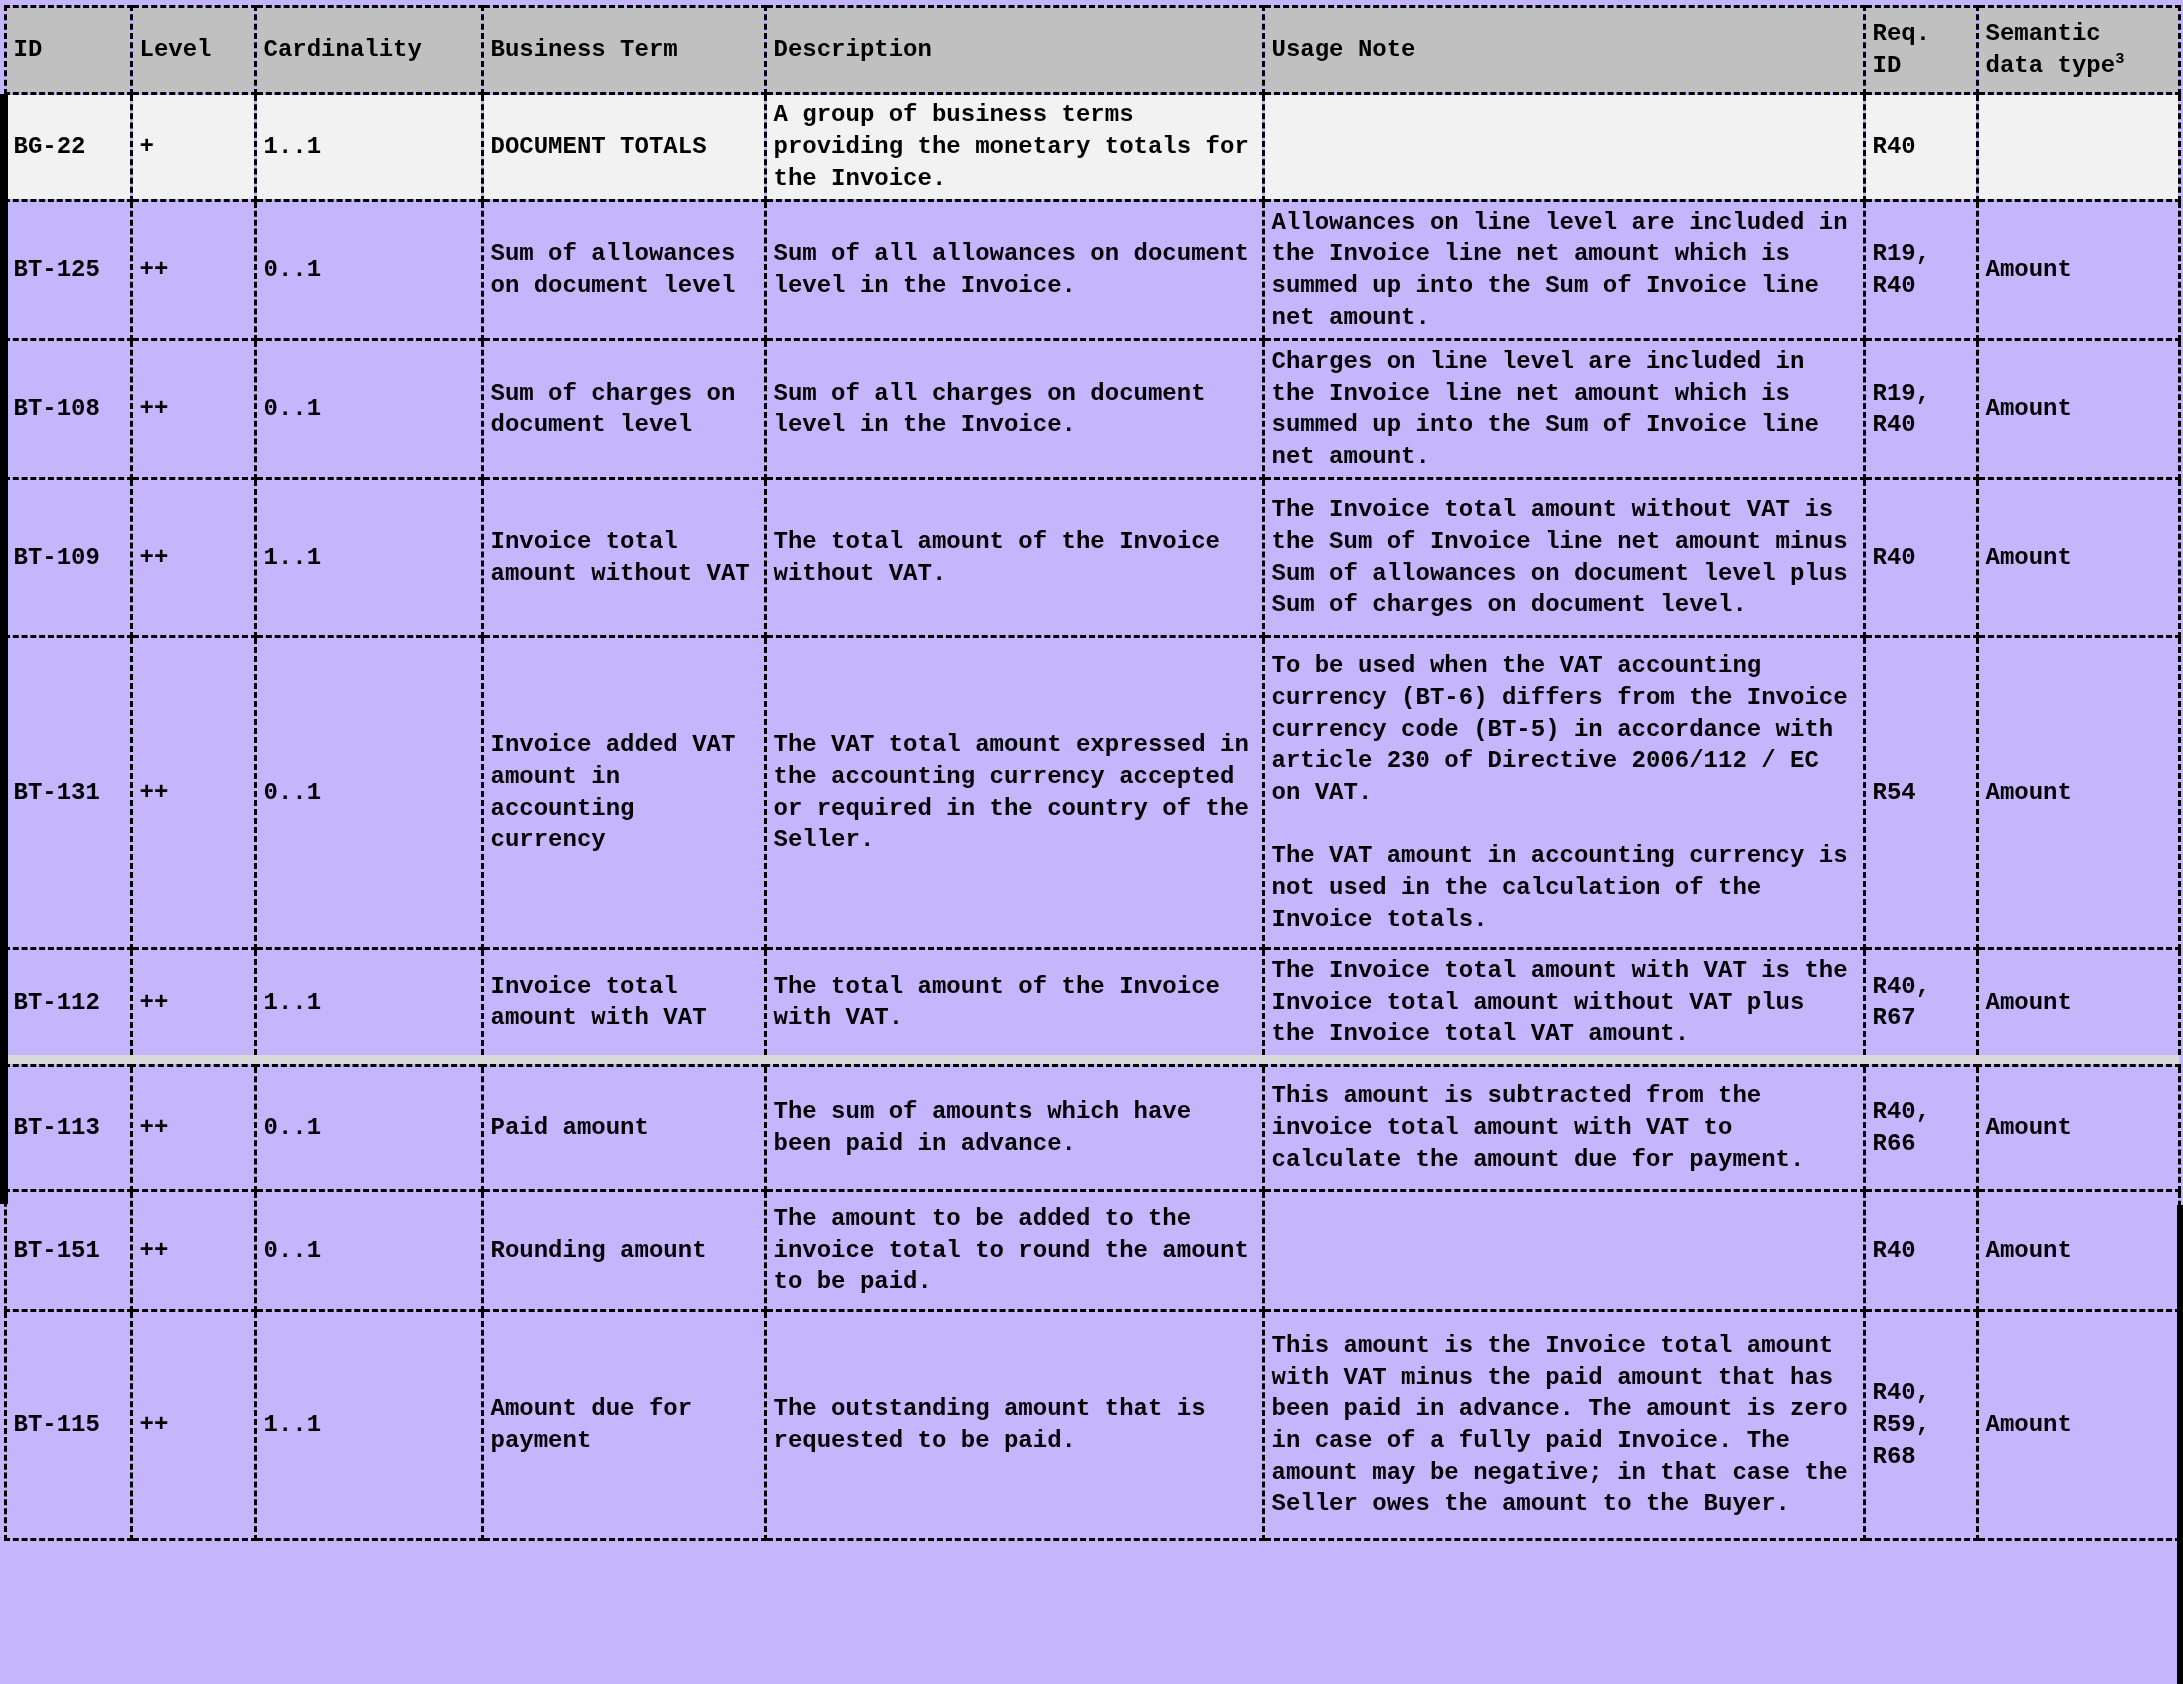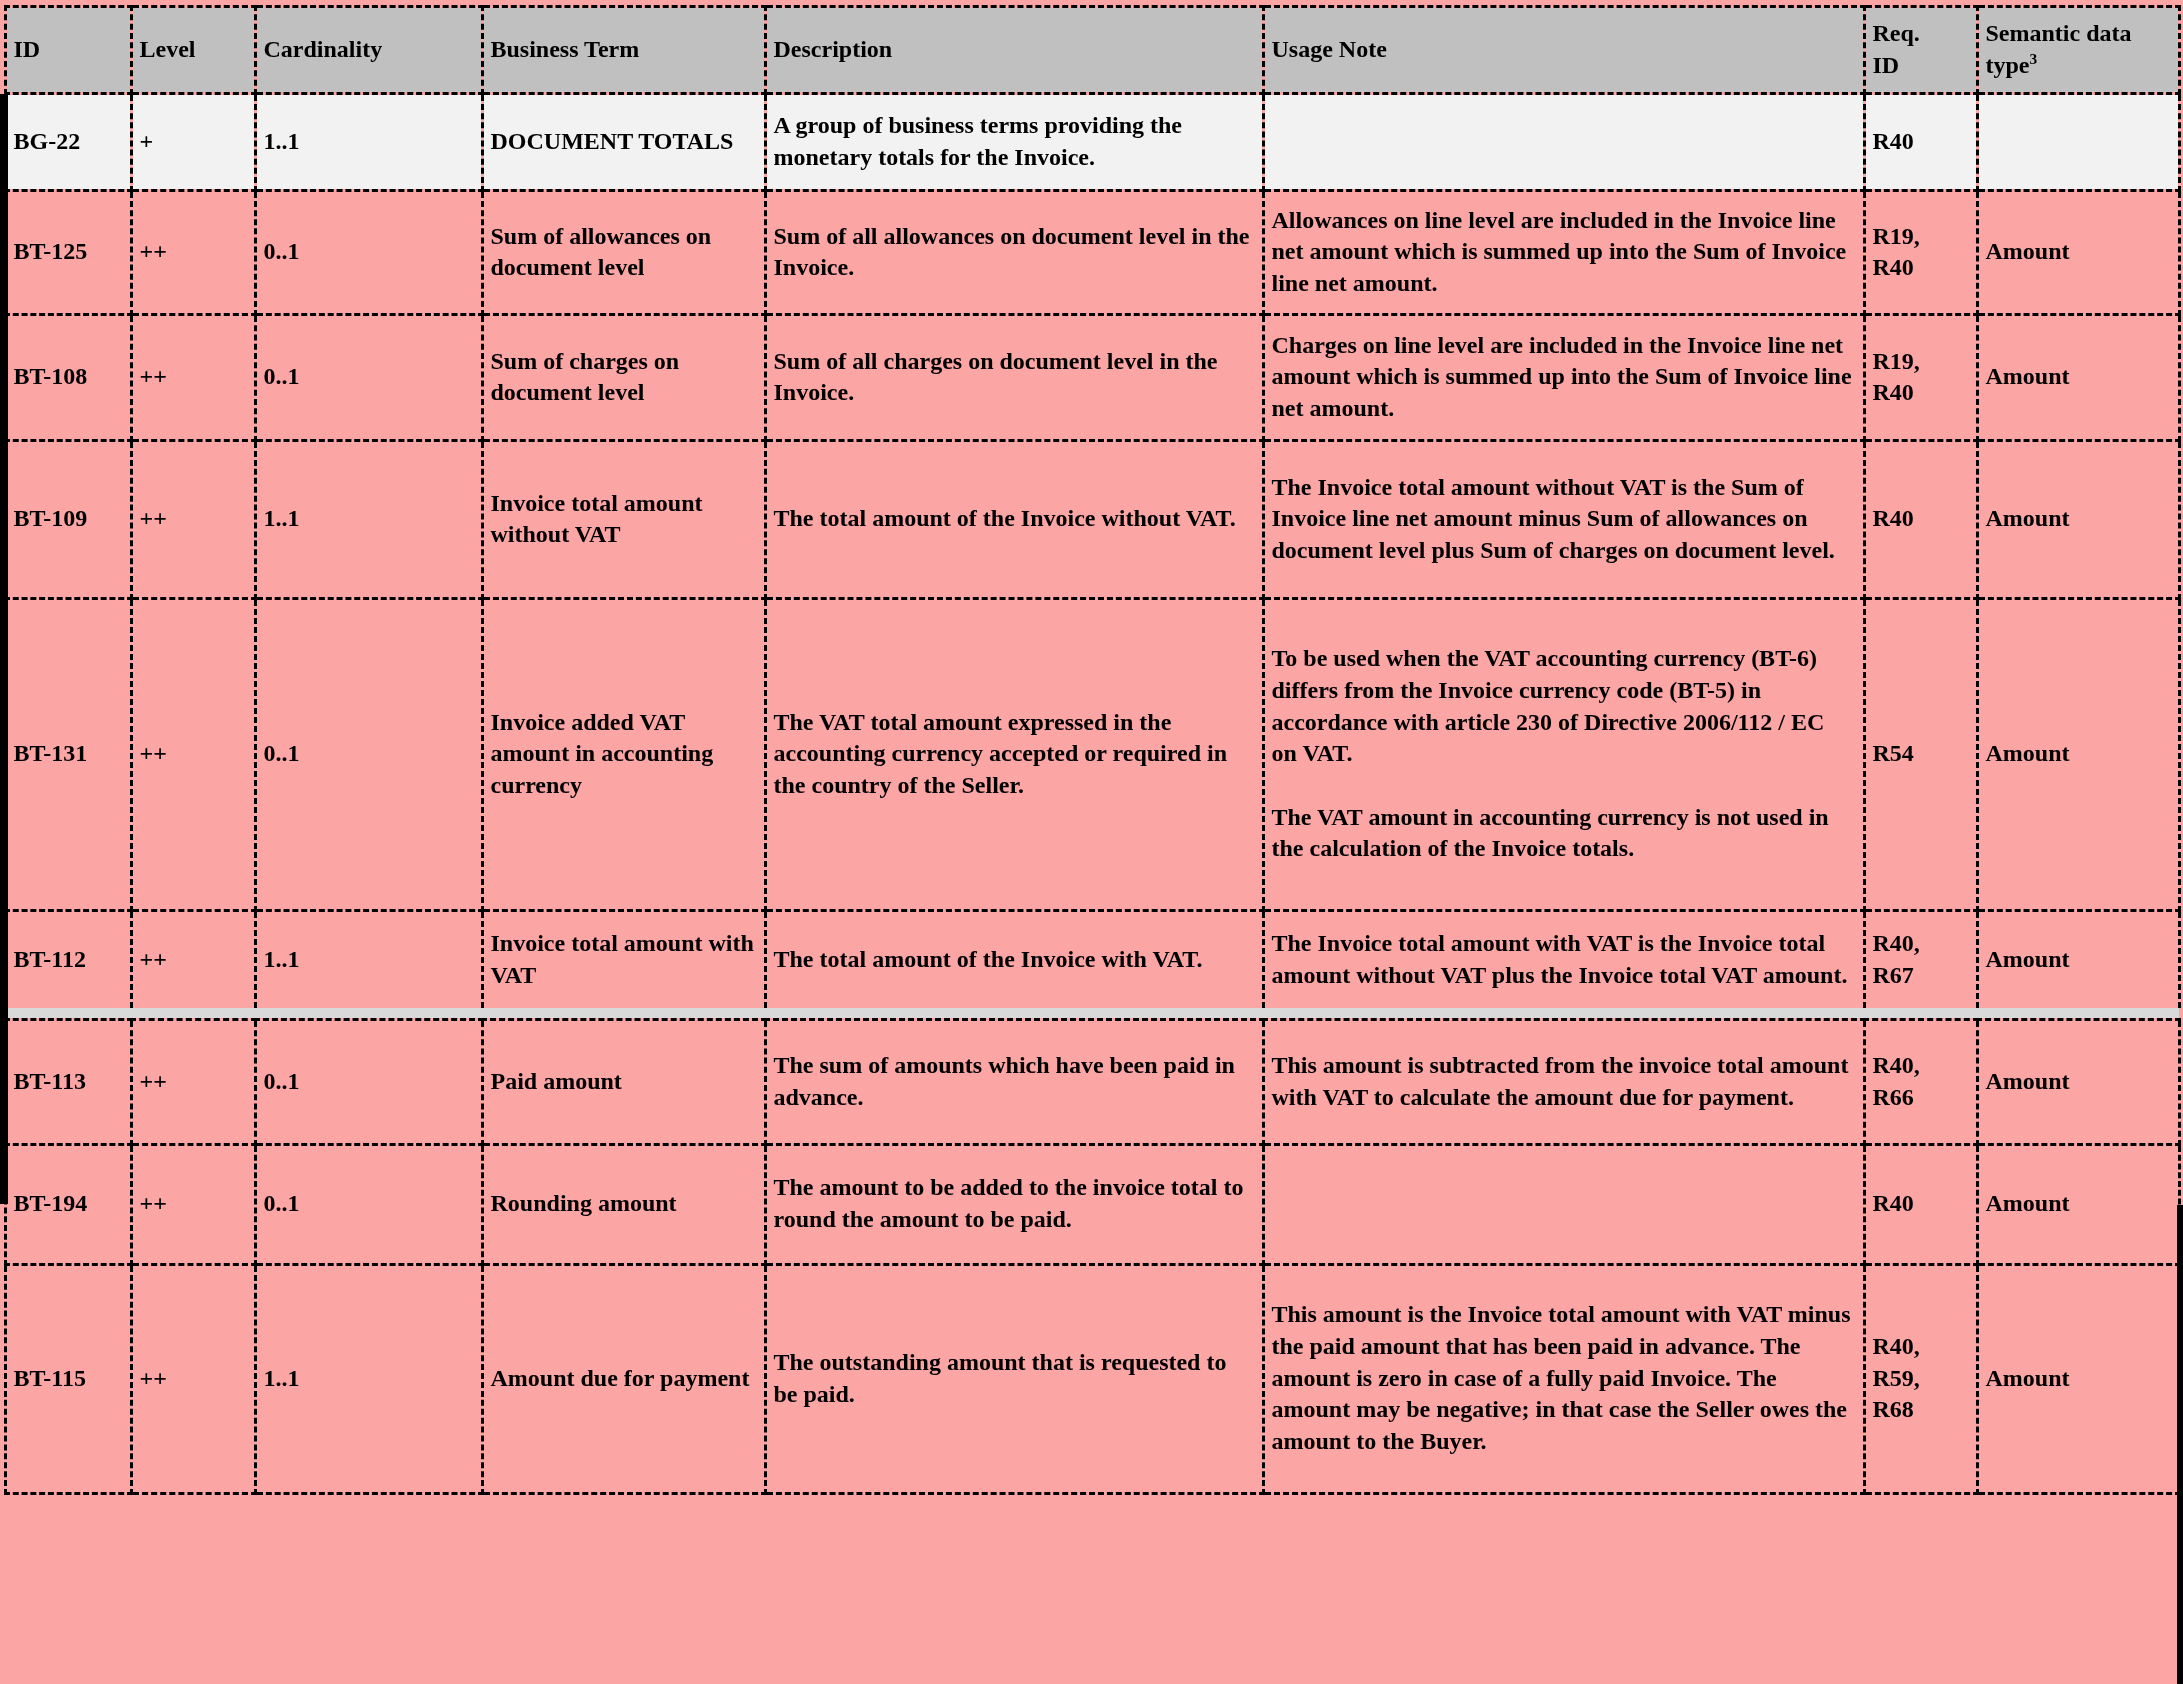--- a/index.html
+++ b/index.html
@@ -1,17 +1,17 @@
 <!DOCTYPE html>
 <html style="font-size:9.4px"><head>
 <meta charset="utf-8">
 <style>
   html,body{margin:0;padding:0;background:#ffffff;}
-  .page{position:relative;width:2183px;height:1685px;background:#fca5a5;overflow:hidden;
-        font-family:Liberation Serif, serif;font-weight:700;color:#000;}
+  .page{position:relative;width:2183px;height:1685px;background:#c4b5fd;overflow:hidden;
+        font-family:Liberation Mono, monospace;font-weight:700;color:#000;}
   table.bt{position:absolute;left:3.5px;top:4.7px;width:2176px;border-collapse:collapse;table-layout:fixed;}
   th,td{border:3px dashed #000;vertical-align:middle;text-align:left;
         padding:4.7px 7px;font-size:24px;line-height:1.32;font-weight:700;overflow:hidden;}
   th{background:#c0c0c0;}
   tr.shaded td{background:#f2f2f2;}
   .pre{white-space:pre-line;}
   sup.fnote{font-size:15.4px;line-height:0;}
   tr.nobot td{border-bottom:none;}
   tr.band td{background:#d9d9d9;height:9.4px;padding:0;border-left:none;border-right:none;
              border-top:none;border-bottom:3.5px dashed #000;}
@@ -121,21 +121,21 @@
         <td>++</td>
         <td>0..1</td>
         <td>Paid amount</td>
         <td>The sum of amounts which have been paid in advance.</td>
         <td class="pre">This amount is subtracted from the invoice total amount with VAT to calculate the amount due for payment.</td>
         <td class="pre">R40,
 R66</td>
         <td>Amount</td>
       </tr>
       <tr style="height:120px">
-        <td>BT-194</td>
+        <td>BT-151</td>
         <td>++</td>
         <td>0..1</td>
         <td>Rounding amount</td>
         <td>The amount to be added to the invoice total to round the amount to be paid.</td>
         <td class="pre"></td>
         <td class="pre">R40</td>
         <td>Amount</td>
       </tr>
       <tr style="height:229px">
         <td>BT-115</td>

